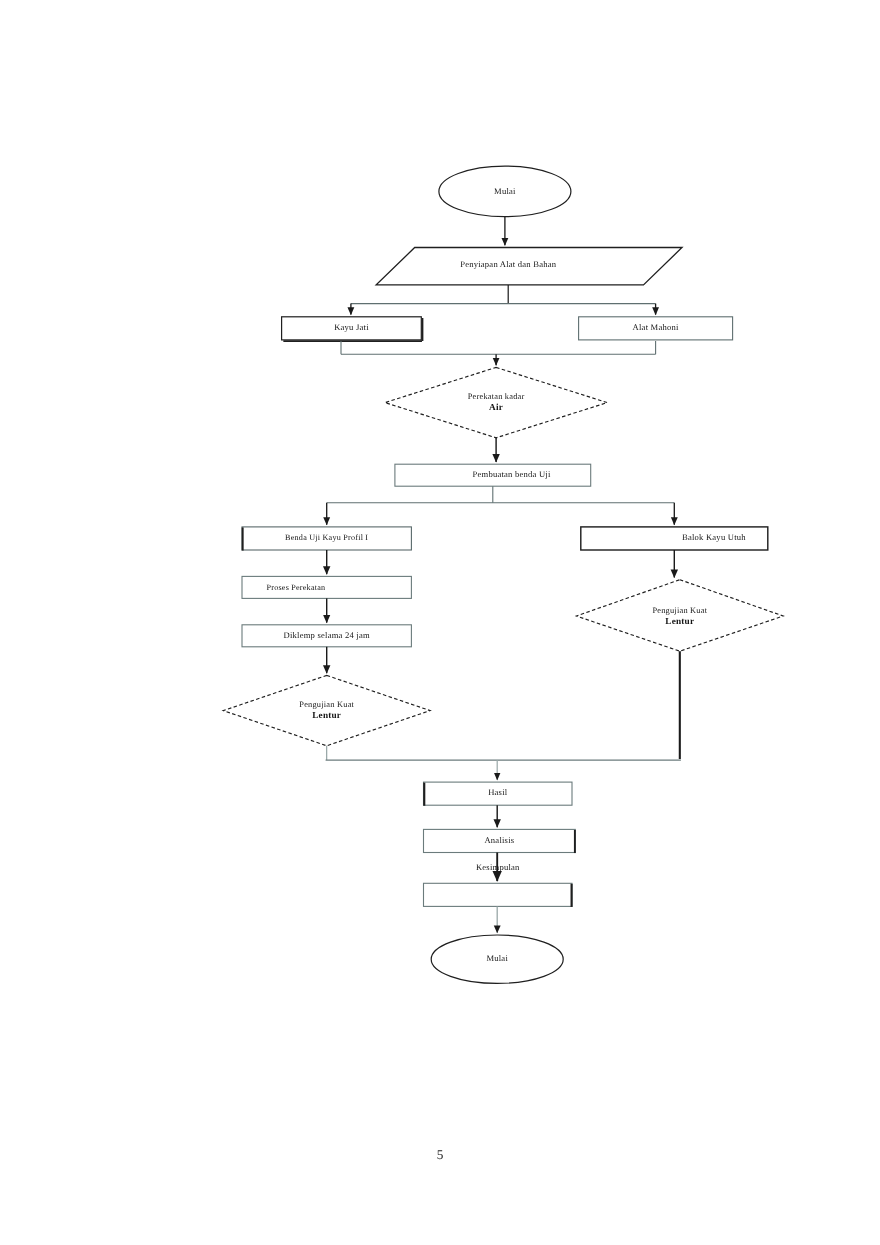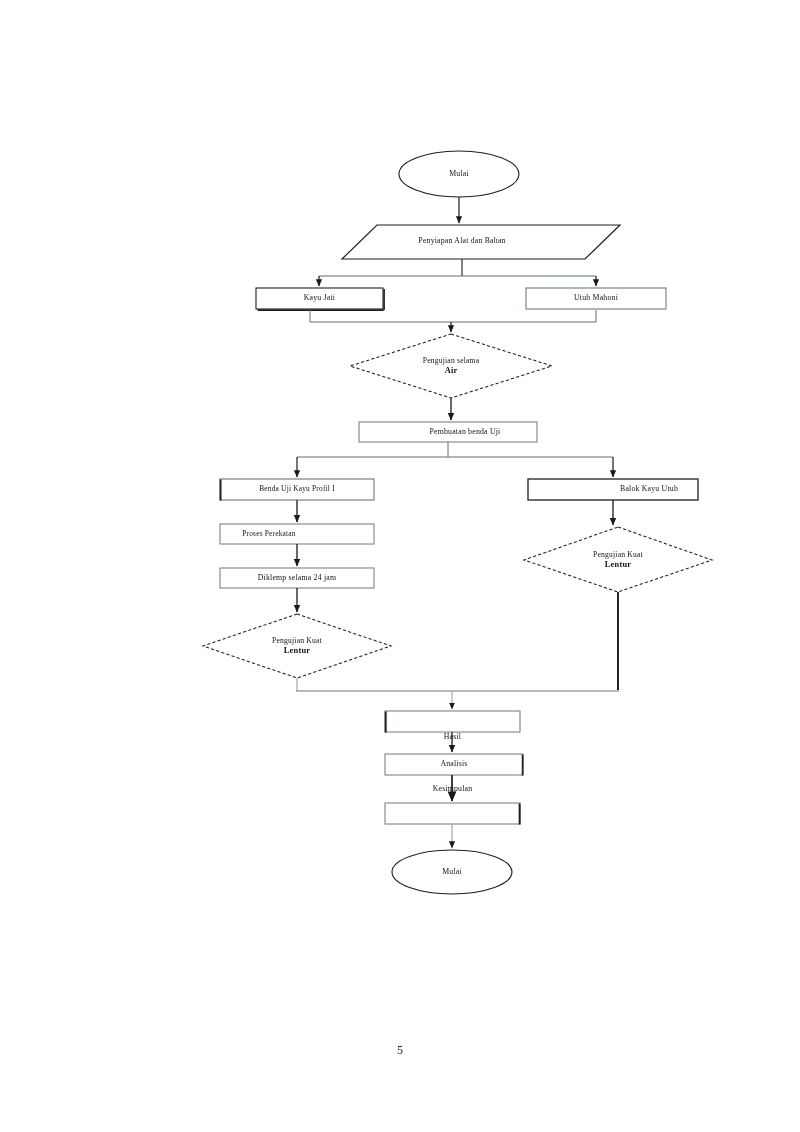--- a/index.html
+++ b/index.html
@@ -153,24 +153,24 @@
     <line x1="452" y1="775" x2="452" y2="801" stroke="#1a1a1a" stroke-width="1.7" marker-end="url(#arrow)"></line>
     <line x1="452" y1="824" x2="452" y2="848" stroke="#9aa8a8" stroke-width="1.2" marker-end="url(#arrow)"></line>
   </svg>
 
   <div class="node-label lbl-md" style="left:399px; top:163px; width:120px; height:22px;">Mulai</div>
 
   <div class="node-label lbl-md" style="left:372px; top:232px; width:180px; height:18px;">Penyiapan Alat dan Bahan</div>
 
   <div class="node-label lbl-md" style="left:256px; top:289px; width:127px; height:19px;">Kayu Jati</div>
 
-  <div class="node-label lbl-md" style="left:526px; top:289px; width:140px; height:19px;">Utuh Mahoni</div>
+  <div class="node-label lbl-md" style="left:526px; top:289px; width:140px; height:19px;">Alat Mahoni</div>
 
   <div class="node-label lbl-diamond" style="left:391px; top:352px; width:120px; height:28px; flex-direction:column;">
-    <span class="l1">Pengujian selama</span>
+    <span class="l1">Perekatan kadar</span>
     <span class="l2">Air</span>
   </div>
 
   <div class="node-label lbl-md" style="left:359px; top:423px; width:178px; height:18px;padding-left:17px;">Pembuatan benda Uji</div>
 
   <div class="node-label lbl-sm" style="left:220px; top:480px; width:154px; height:19px;">Benda Uji Kayu Profil I</div>
 
   <div class="node-label lbl-md" style="left:528px; top:480px; width:170px; height:19px;margin-left:36px;">Balok Kayu Utuh</div>
 
   <div class="node-label lbl-sm" style="left:204px; top:525px; width:130px; height:18px;">Proses Perekatan</div>
@@ -180,21 +180,21 @@
   <div class="node-label lbl-diamond" style="left:237px; top:632px; width:120px; height:28px; flex-direction:column;">
     <span class="l1">Pengujian Kuat</span>
     <span class="l2">Lentur</span>
   </div>
 
   <div class="node-label lbl-diamond" style="left:558px; top:546px; width:120px; height:28px; flex-direction:column;">
     <span class="l1">Pengujian Kuat</span>
     <span class="l2">Lentur</span>
   </div>
 
-  <div class="node-label lbl-md" style="left:385px; top:712px; width:135px; height:19px;margin-top:16px;">Hasil</div>
+  <div class="node-label lbl-md" style="left:385px; top:712px; width:135px; height:19px;">Hasil</div>
 
   <div class="node-label lbl-md" style="left:385px; top:755px; width:138px; height:19px;">Analisis</div>
 
   <div class="node-label lbl-md" style="left:385px; top:780px; width:135px; height:19px;">Kesimpulan</div>
 
   <div class="node-label lbl-md" style="left:392px; top:862px; width:120px; height:20px;">Mulai</div>
 
 
   <div class="page-number">5</div>
 

